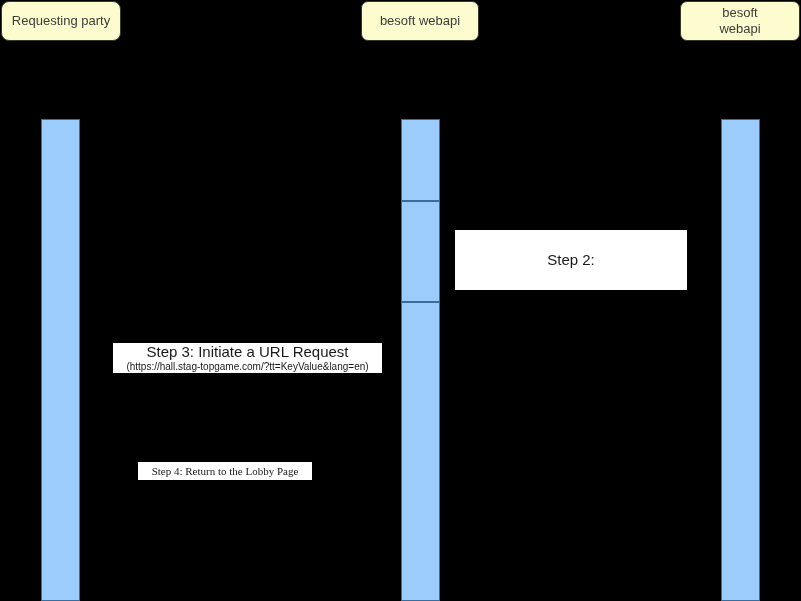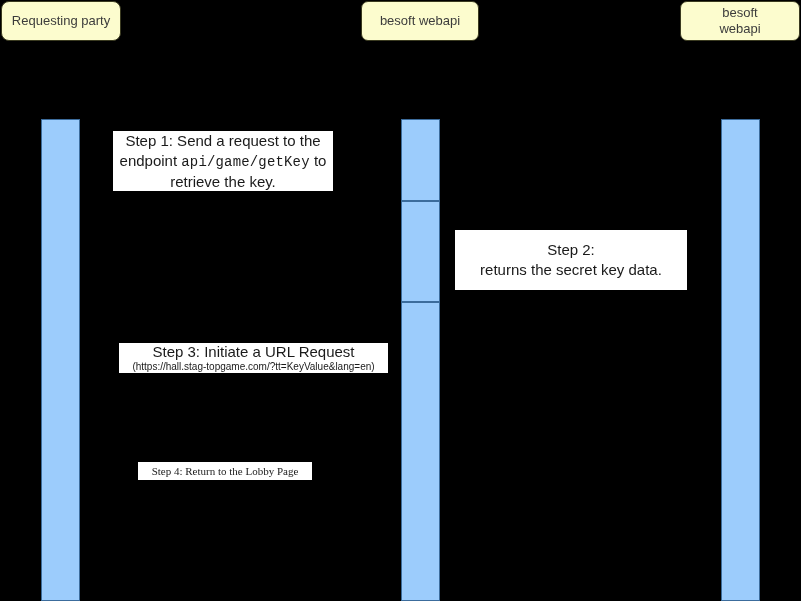--- a/index.html
+++ b/index.html
@@ -81,21 +81,21 @@
 
   .msg-step1 {
     left: 113px; top: 131px; width: 220px; height: 60px;
     font-size: 15px; line-height: 20px;
   }
   .msg-step2 {
     left: 455px; top: 230px; width: 232px; height: 60px;
     font-size: 15px; line-height: 20px;
   }
   .msg-step3 {
-    left: 113px; top: 343px; width: 269px; height: 30px; margin-left: 6px;
+    left: 113px; top: 343px; width: 269px; height: 30px;
   }
   .msg-step3 .line-title { font-size: 15px; line-height: 17px; }
   .msg-step3 .line-url   { font-size: 10px; line-height: 13px; }
   .msg-step4 {
     left: 138px; top: 462px; width: 174px; height: 18px;
     font-size: 11px; line-height: 14px; font-family: Liberation Serif, serif;
   }
 </style>
 </head>
 <body>
@@ -116,40 +116,24 @@
   </div>
 
   <div class="activation act-left"></div>
 
   <div class="activation act-mid-1"></div>
   <div class="activation act-mid-2"></div>
   <div class="activation act-mid-3"></div>
 
   <div class="activation act-right"></div>
 
-  <div class="msg msg-step1">
-    <div class="line">
-      <span>Step 1: Send a request to the</span>
-    </div>
-    <div class="line">
-      <span>endpoint</span>
-      <span class="mono">api/game/getKey</span>
-      <span>to</span>
-    </div>
-    <div class="line">
-      <span>retrieve the key.</span>
-    </div>
-  </div>
 
   <div class="msg msg-step2">
     <div class="line">
       <span>Step 2:</span>
-    </div>
-    <div class="line">
-      <span>returns the secret key data.</span>
     </div>
   </div>
 
   <div class="msg msg-step3">
     <div class="line line-title">
       <span>Step 3: Initiate a URL Request</span>
     </div>
     <div class="line line-url">
       <span>(https://hall.stag-topgame.com/?tt=KeyValue&amp;lang=en)</span>
     </div>

